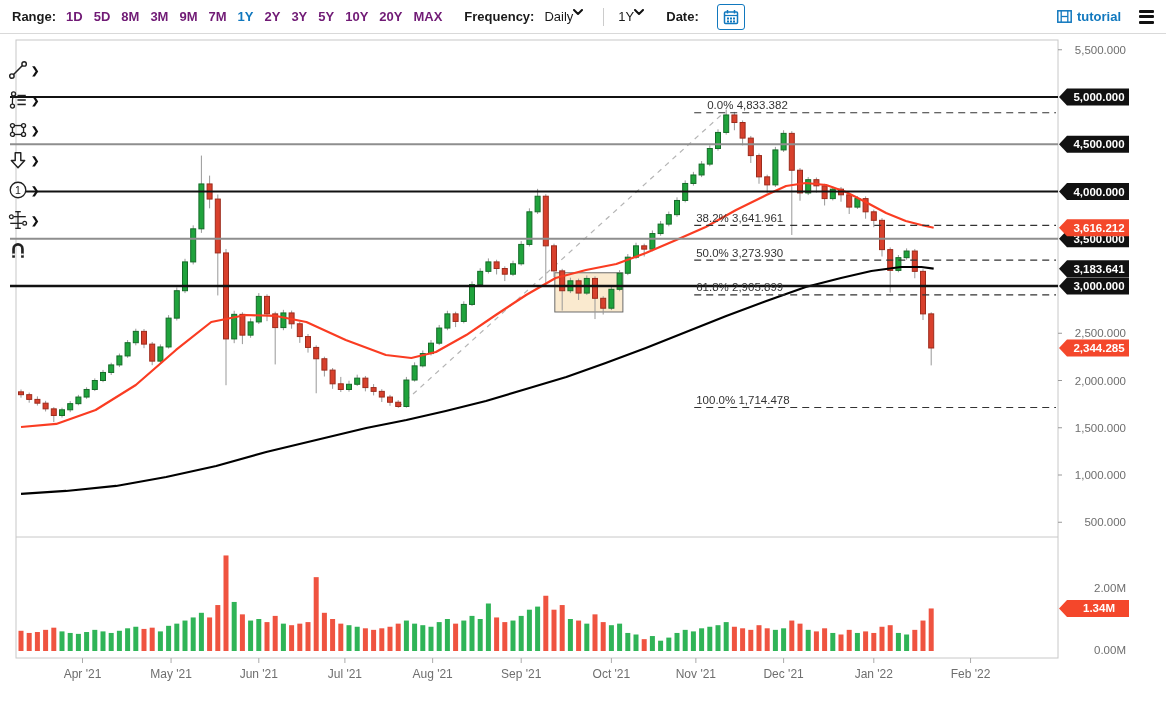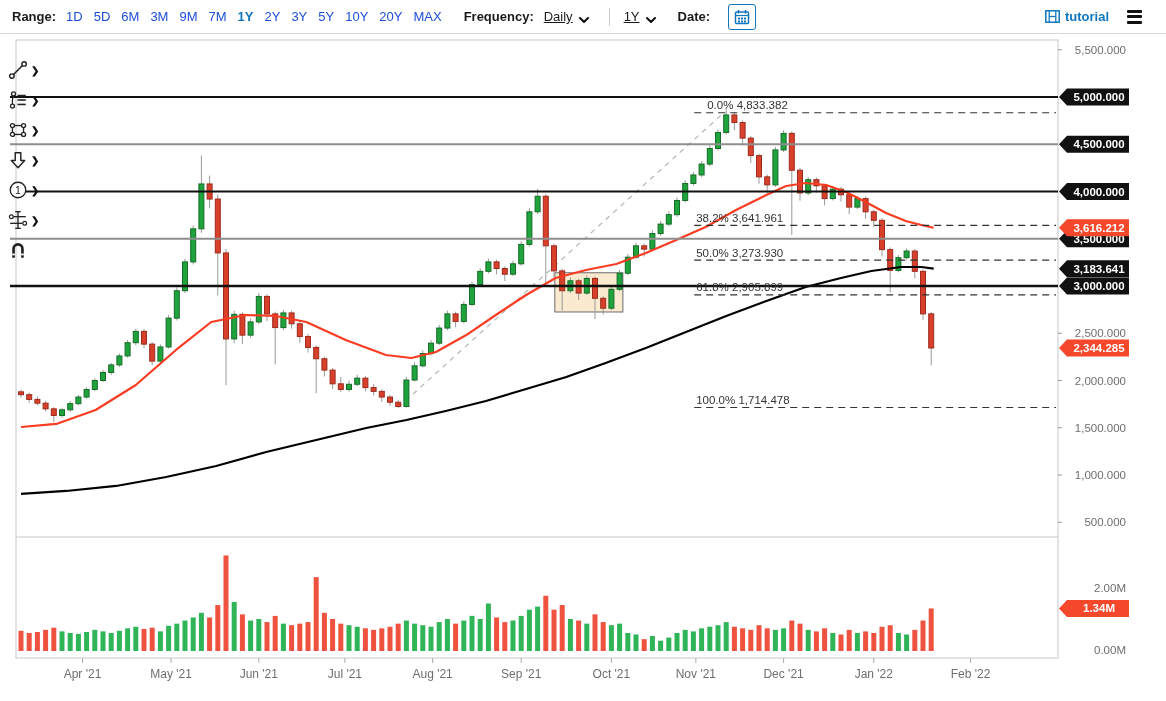--- a/index.html
+++ b/index.html
@@ -1,25 +1,25 @@
 <!DOCTYPE html>
 <html><head>
 <meta charset="utf-8">
 <style>
   * { box-sizing: border-box; margin: 0; padding: 0; }
   html,body { width:1166px; height:701px; overflow:hidden; background:#fff;
     font-family:"Liberation Sans", sans-serif; color:#1a1a1a; }
   
-  .toolbar { height:34px; display:flex; align-items:center; padding:0 22px 0 12px;
+  .toolbar { height:34px; display:flex; align-items:center; padding:0 10px 0 12px;
     border-bottom:1px solid #d9d9d9; font-size:13px; white-space:nowrap; }
   .tb-label { font-weight:bold; margin-right:10px; }
   .range-list { display:flex; align-items:center; gap:11px; margin-right:22px; }
-  .range-item { cursor:pointer; color:#1d4ed8; }
+  .range-item { cursor:pointer; color:#701a75;font-weight:bold; }
   .range-item.active { color:#1178be; font-weight:bold; }
-  .dd { display:flex; align-items:flex-end; gap:6px; cursor:pointer; margin-right:6px;text-decoration:underline; }
+  .dd { display:flex; align-items:flex-start; cursor:pointer; margin-right:6px; }
   .chev { width:10px; height:7px; }
   .divider { width:1px; height:18px; background:#ccc; margin:0 14px; }
   .cal-btn { width:28px; height:26px; border:1px solid #1178be; border-radius:3px;
     background:#fff; display:flex; align-items:center; justify-content:center;
     cursor:pointer; margin-left:8px; }
   .tb-right { margin-left:auto; display:flex; align-items:center; gap:16px; }
   .tutorial { display:flex; align-items:center; gap:5px; color:#1178be;
     font-weight:bold; cursor:pointer; }
   .burger { display:flex; flex-direction:column; gap:2.5px; cursor:pointer; padding:2px; }
   .burger span { width:15px; height:3px; background:#111; border-radius:1px; }
@@ -33,21 +33,21 @@
   svg text { font-family:"Liberation Sans", sans-serif; }
 </style>
 </head>
 <body>
 
 <div class="toolbar">
   <span class="tb-label">Range:</span>
   <span class="range-list" id="range-list">
       <span class="range-item">1D</span>
       <span class="range-item">5D</span>
-      <span class="range-item">6M</span>
+      <span class="range-item">8M</span>
       <span class="range-item">3M</span>
       <span class="range-item">9M</span>
       <span class="range-item">7M</span>
       <span class="range-item active">1Y</span>
       <span class="range-item">2Y</span>
       <span class="range-item">3Y</span>
       <span class="range-item">5Y</span>
       <span class="range-item">10Y</span>
       <span class="range-item">20Y</span>
       <span class="range-item">MAX</span>

